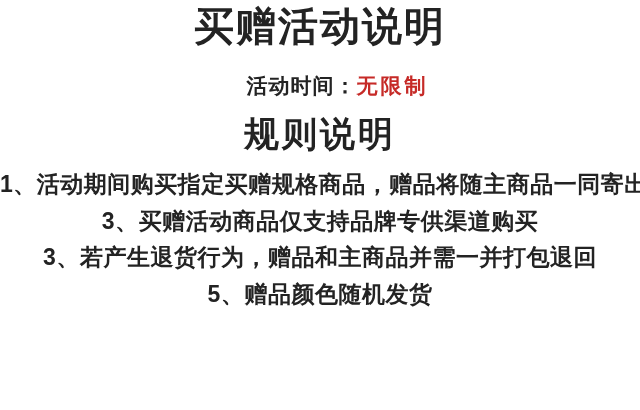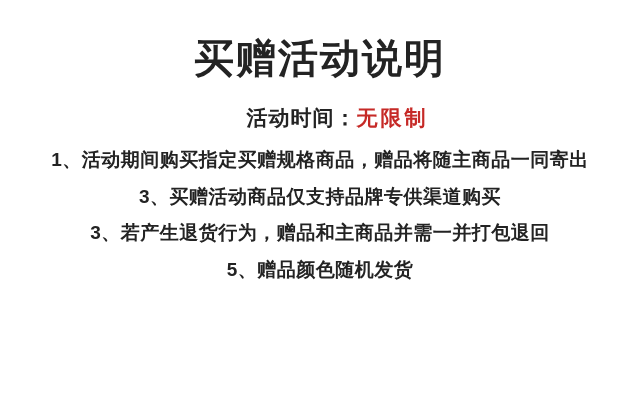--- a/index.html
+++ b/index.html
@@ -16,21 +16,21 @@
     -webkit-font-smoothing: antialiased;
   }
   .poster {
     width: 640px;
     height: 410px;
     background: var(--bg-color, #ffffff);
     text-align: center;
   }
   .page-title {
     margin: 0;
-    padding-top: 36px;
+    padding-top: 4px;
     font-size: 40px;
     line-height: 44px;
     font-weight: 700;
     letter-spacing: 2px;
     color: var(--text-color, #232323);
   }
   .subtitle {
     margin-top: 26px;
     font-size: 21px;
     line-height: 24px;
@@ -47,37 +47,38 @@
     font-size: 35px;
     line-height: 40px;
     font-weight: 700;
     letter-spacing: 3px;
     color: var(--text-color, #232323);
   }
   .rules {
     margin-top: 12px;
   }
   .rule {
-    font-size: 19px;
+    font-size: 23px;
     line-height: 36.5px;
     font-weight: 600;
     letter-spacing: 0.5px;
     white-space: nowrap;
   }
 </style>
 </head>
 <body>
 
 <div class="poster">
   <h1 class="page-title">买赠活动说明</h1>
 
   <div class="subtitle">
     <span>活动时间：</span><span class="highlight">无限制</span>
   </div>
 
+  <h2 class="rules-heading">规则说明</h2>
 
   <div class="rules">
     <div class="rule">1、活动期间购买指定买赠规格商品，赠品将随主商品一同寄出</div>
     <div class="rule">3、买赠活动商品仅支持品牌专供渠道购买</div>
     <div class="rule">3、若产生退货行为，赠品和主商品并需一并打包退回</div>
     <div class="rule">5、赠品颜色随机发货</div>
   </div>
 </div>
 
 </body></html>

